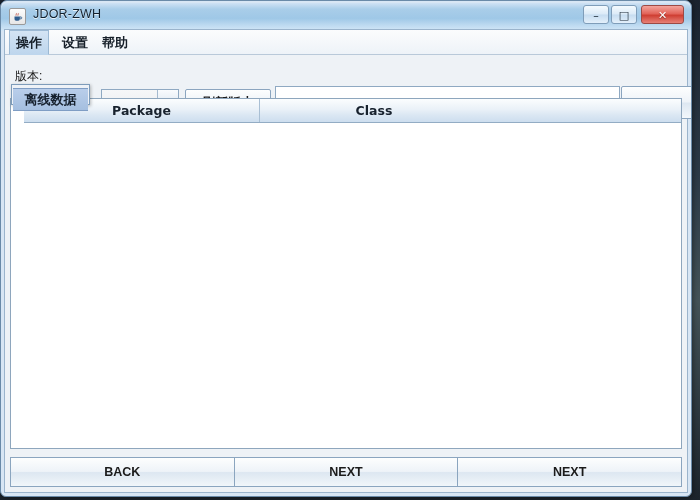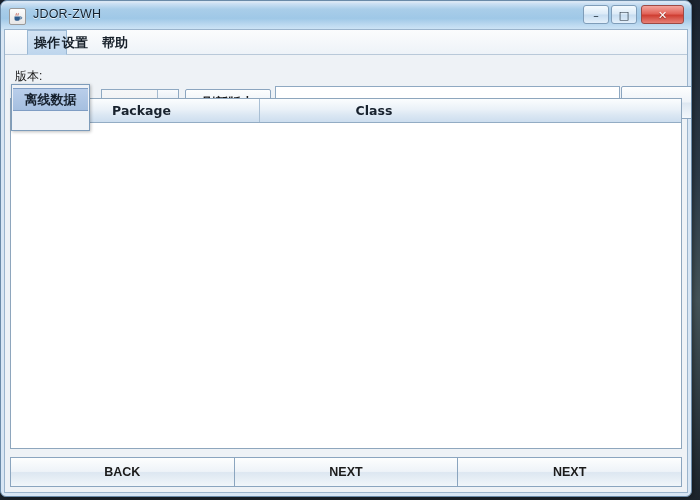--- a/index.html
+++ b/index.html
@@ -151,21 +151,21 @@
     border: 1px solid #8ba5bf;
     border-radius: 2px;
     background: linear-gradient(180deg,#fdfefe 0%,#eef3f8 48%,#dde7f1 52%,#f3f7fb 100%);
     display: flex; align-items: center; justify-content: center;
     font-size: 12.5px; font-weight: bold; color: #1b1b1b;
   }
 
   
   #menu-popup {
     position: absolute; left: 6px; top: 54px;
-    width: 79px; height: 47px;
+    width: 79px; height: 21px;
     background: #eef2f7;
     border: 1px solid #7e9cba;
     box-shadow: 1px 1px 3px rgba(0,0,0,.25);
     z-index: 40;
   }
   .popup-item {
     position: absolute; left: 1px; right: 1px; top: 3px; height: 23px;
     background: linear-gradient(180deg,#b9ceea,#a5bfe0);
     border-top: 1px solid #7f9dc4;
     border-bottom: 1px solid #7f9dc4;
@@ -240,21 +240,21 @@
       <span>□</span>
     </div>
     <div class="winbtn" id="btn-close">
       <span>✕</span>
     </div>
   </div>
 
   <div id="frame-inner">
 
     <div id="menubar">
-      <div class="menu-item selected" style="left:4px;margin-left:18px;">
+      <div class="menu-item selected" style="left:4px;">
         <span>操作</span>
       </div>
       <div class="menu-item" style="left:50px;">
         <span>设置</span>
       </div>
       <div class="menu-item" style="left:90px;">
         <span>帮助</span>
       </div>
     </div>
 

